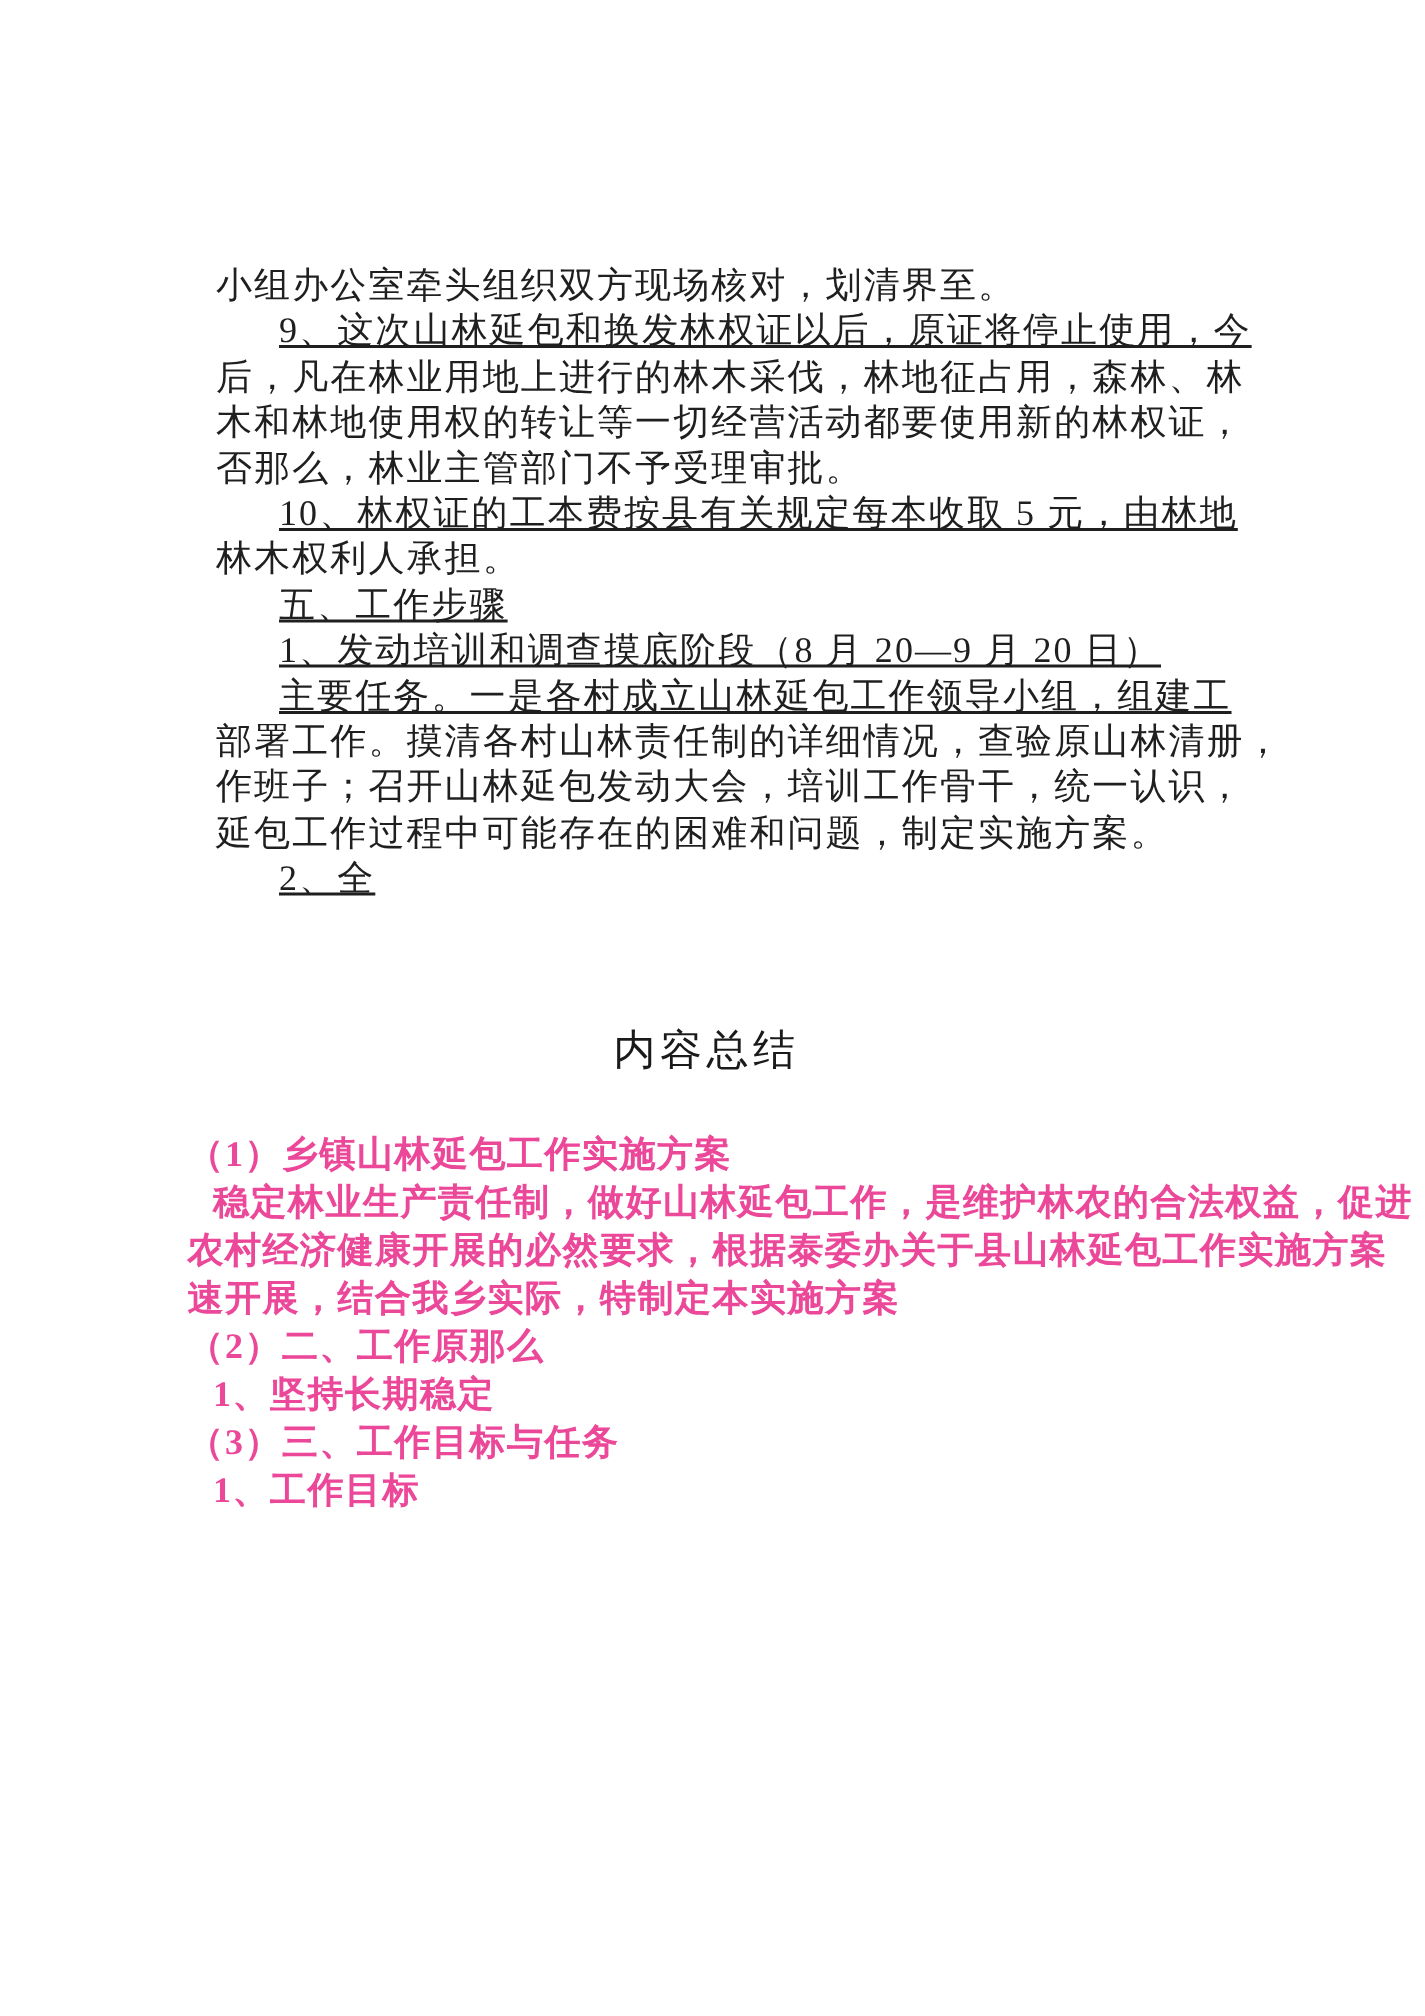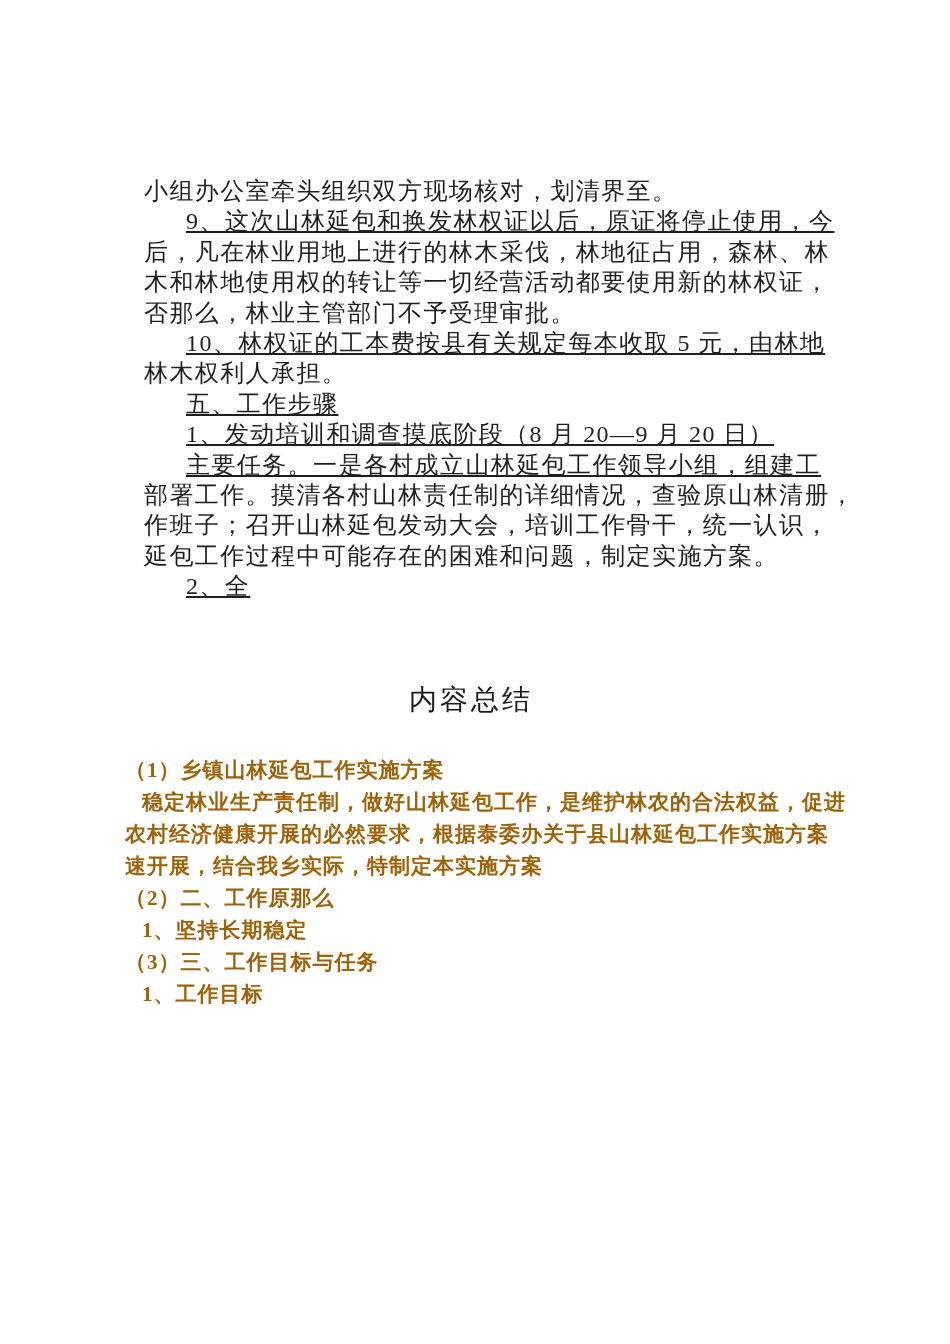--- a/index.html
+++ b/index.html
@@ -33,25 +33,25 @@
     font-size: 28px;
     font-weight: 500;
     letter-spacing: 3px;
     color: #1a1a1a;
   }
   .summary-block {
     position: absolute;
     top: 754px;
     left: 125px;
     width: 715px;
-    font-size: 21px;
+    font-size: 24px;
     line-height: 32px;
     letter-spacing: 1px;
     font-weight: 600;
-    color: #a16207;
+    color: #ec4899;
   }
   .summary-line { white-space: nowrap; }
   .summary-line.indent { padding-left: 17px; }
 </style>
 </head>
 <body>
 
 <div class="page">
   <div class="body-block" id="body-lines">
       <div class="body-line">小组办公室牵头组织双方现场核对，划清界至。</div>

